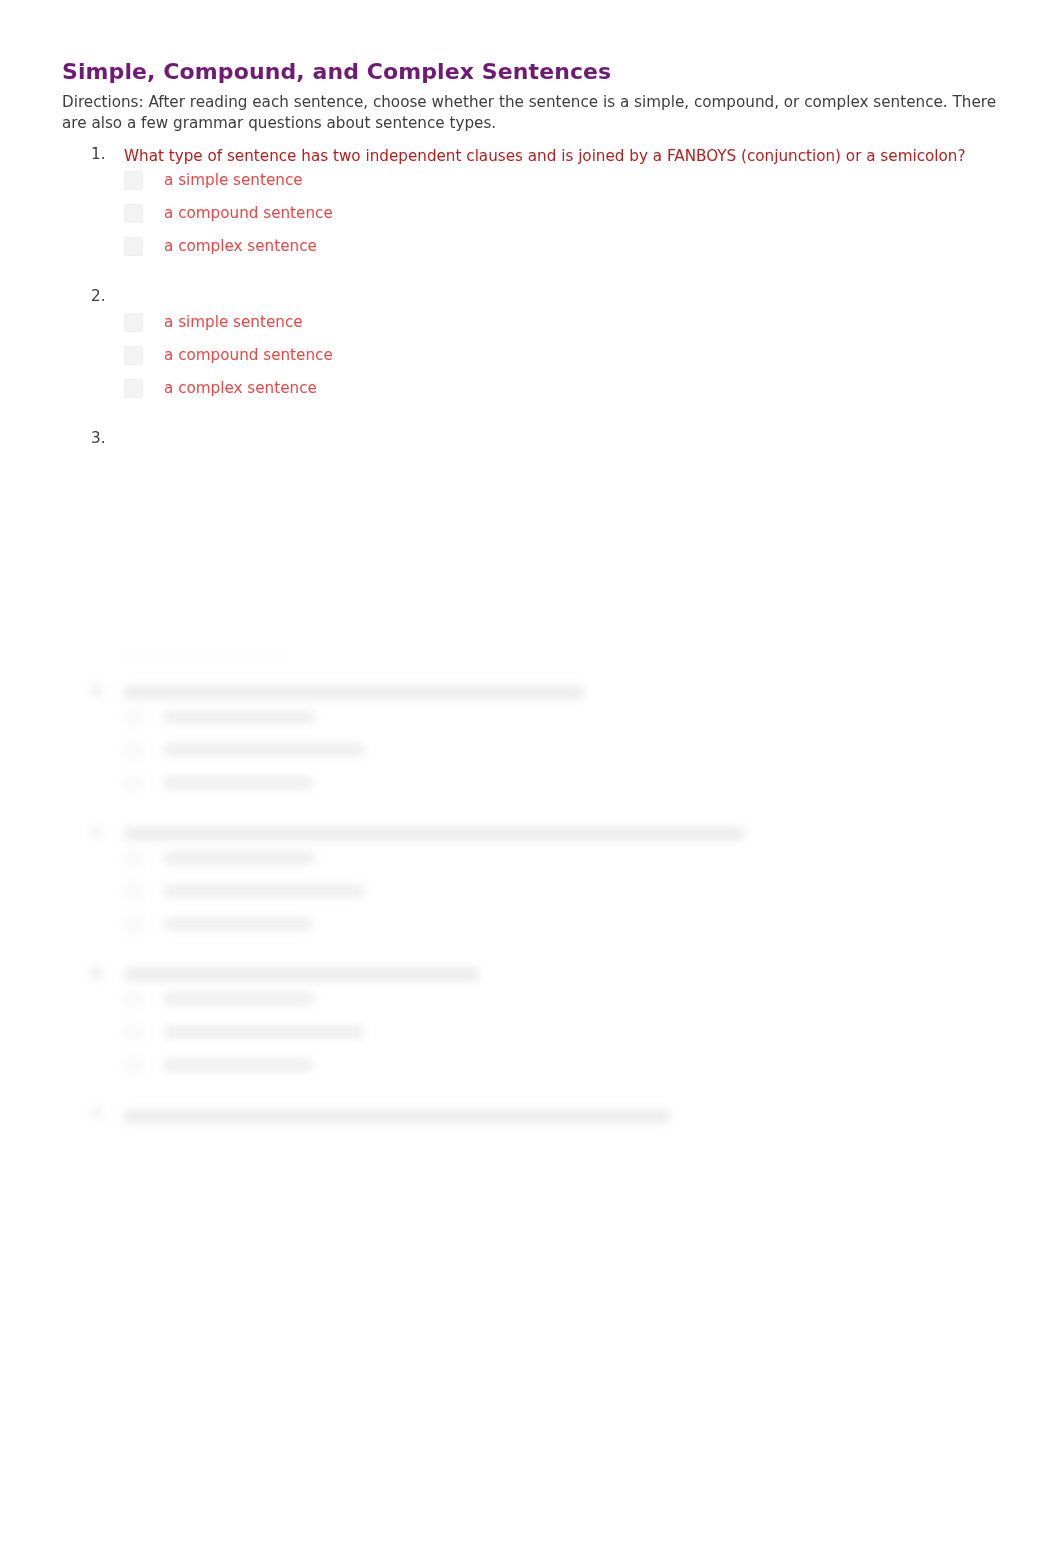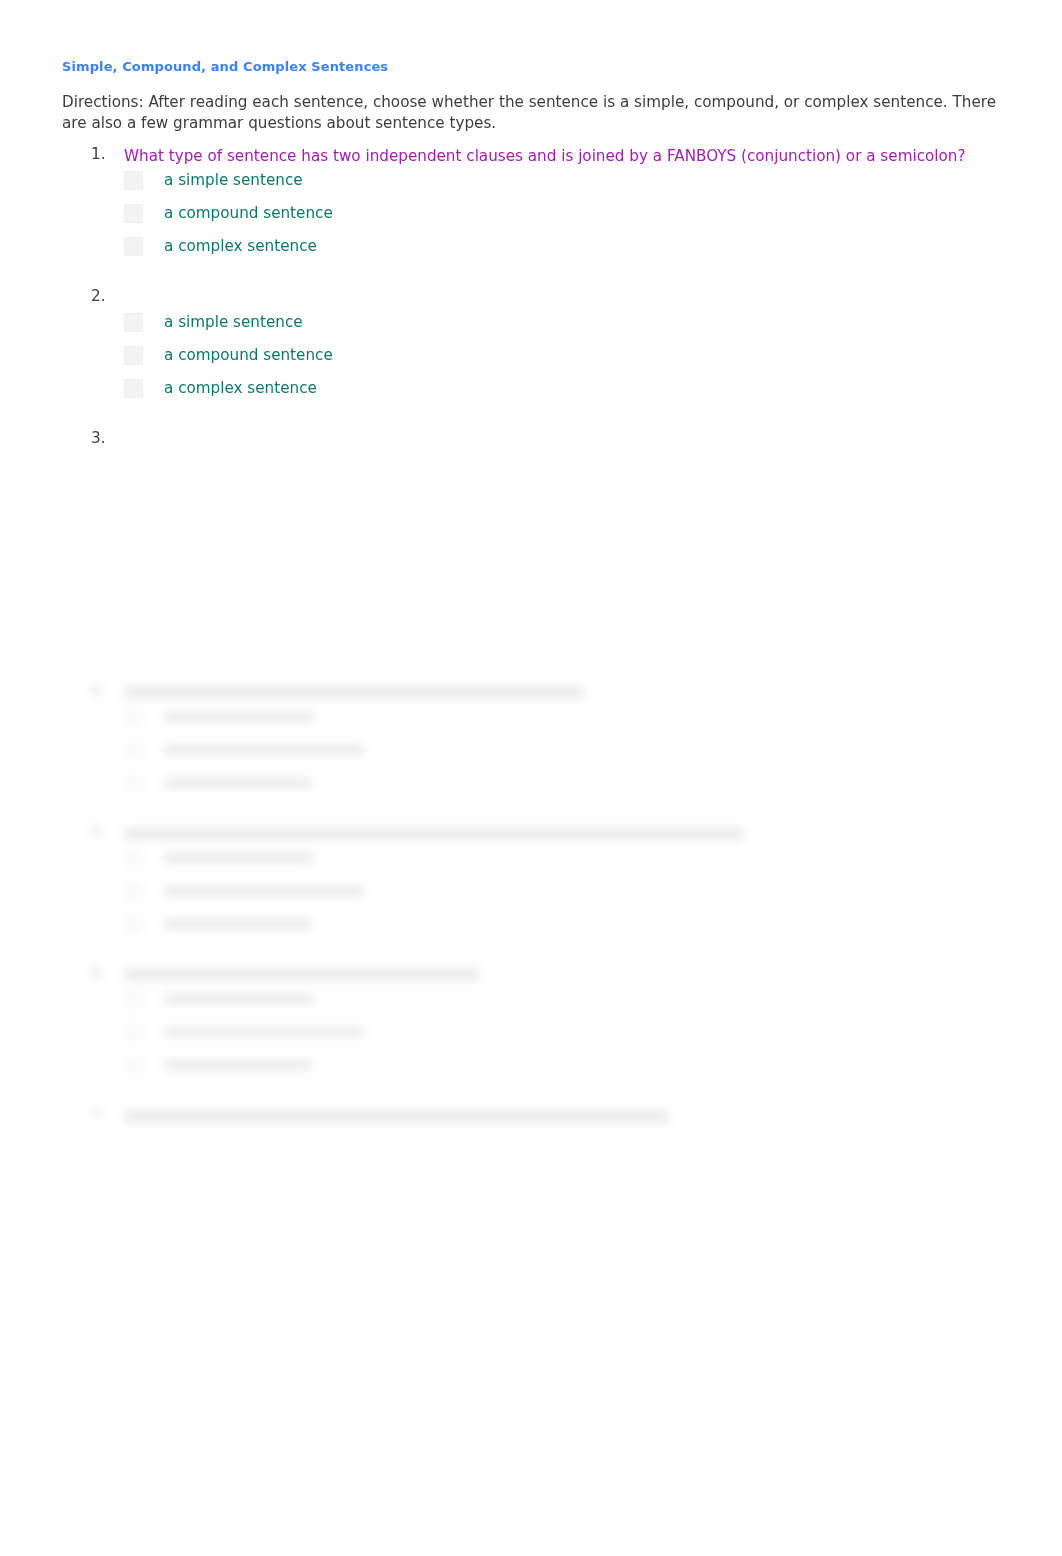--- a/index.html
+++ b/index.html
@@ -23,24 +23,24 @@
     top: 0;
     width: 1062px;
     height: 1556px;
     background: #ffffff;
   }
 
   .doc-title {
     position: absolute;
     left: 62px;
     top: 59px;
-    font-size: 13px;
+    font-size: 22px;
     font-weight: bold;
     letter-spacing: 0.1px;
-    color: #3b82f6;
+    color: #701a75;
     white-space: nowrap;
   }
 
   .directions {
     position: absolute;
     left: 62px;
     top: 92px;
     width: 940px;
     font-size: 15.2px;
     line-height: 21px;
@@ -68,21 +68,21 @@
     font-size: 15.2px;
     color: #3d3d3d;
   }
 
   .q-text {
     position: absolute;
     left: 124px;
     top: 0;
     font-size: 15.2px;
     line-height: 22px;
-    color: #a21caf;
+    color: #b91c1c;
     white-space: nowrap;
     text-align: right;
   }
 
   .blank-line {
     display: inline-block;
     border-bottom: 1.4px solid #555555;
     width: 84px;
     height: 13px;
     margin: 0 2px 0 4px;
@@ -112,21 +112,21 @@
     border-radius: 1px;
     box-sizing: border-box;
   }
 
   .option-label {
     position: absolute;
     left: 164px;
     top: 2px;
     font-size: 15.2px;
     line-height: 22px;
-    color: #0f766e;
+    color: #ef4444;
     white-space: nowrap;
   }
 
   
   .blurred-region {
     position: absolute;
     left: 0;
     top: 640px;
     width: 1062px;
     height: 510px;

